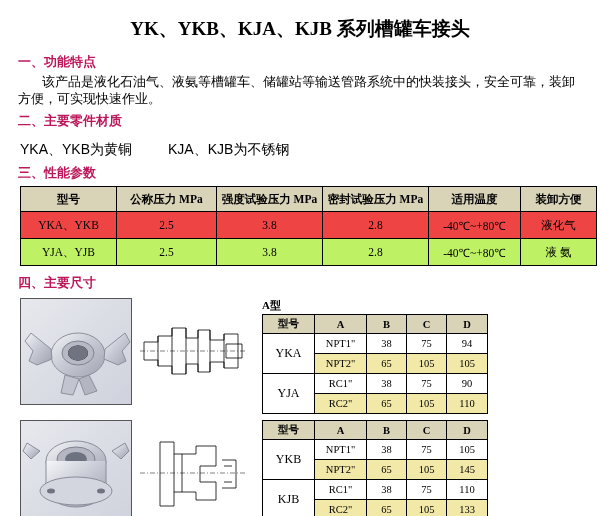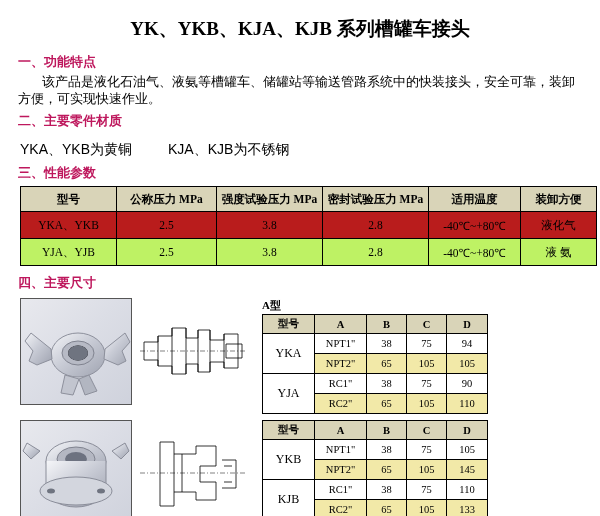--- a/index.html
+++ b/index.html
@@ -69,21 +69,21 @@
     text-align: center;
     font-size: 11.5px;
     height: 24px;
     font-family: "Liberation Serif", serif;
   }
   table.spec thead th {
     background: #d9d4b8;
     font-size: 11.5px;
     height: 22px;
   }
-  table.spec tbody tr.r1 td { background: #b91c1c; }
+  table.spec tbody tr.r1 td { background: #ef4444; }
   table.spec tbody tr.r2 td { background: #bef264; }
 
   
   .dim-wrap {
     position: relative;
     margin-top: 6px;
   }
   .row-block {
     position: relative;
     display: flex;

